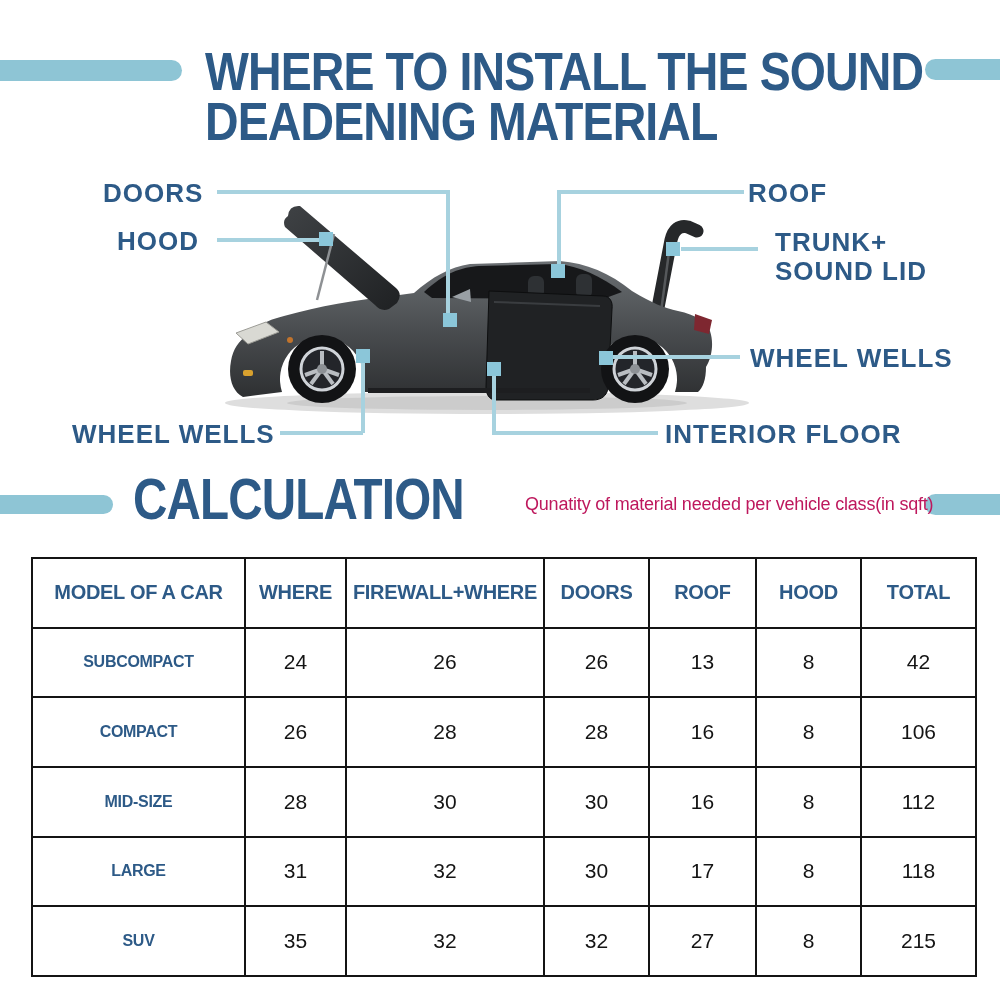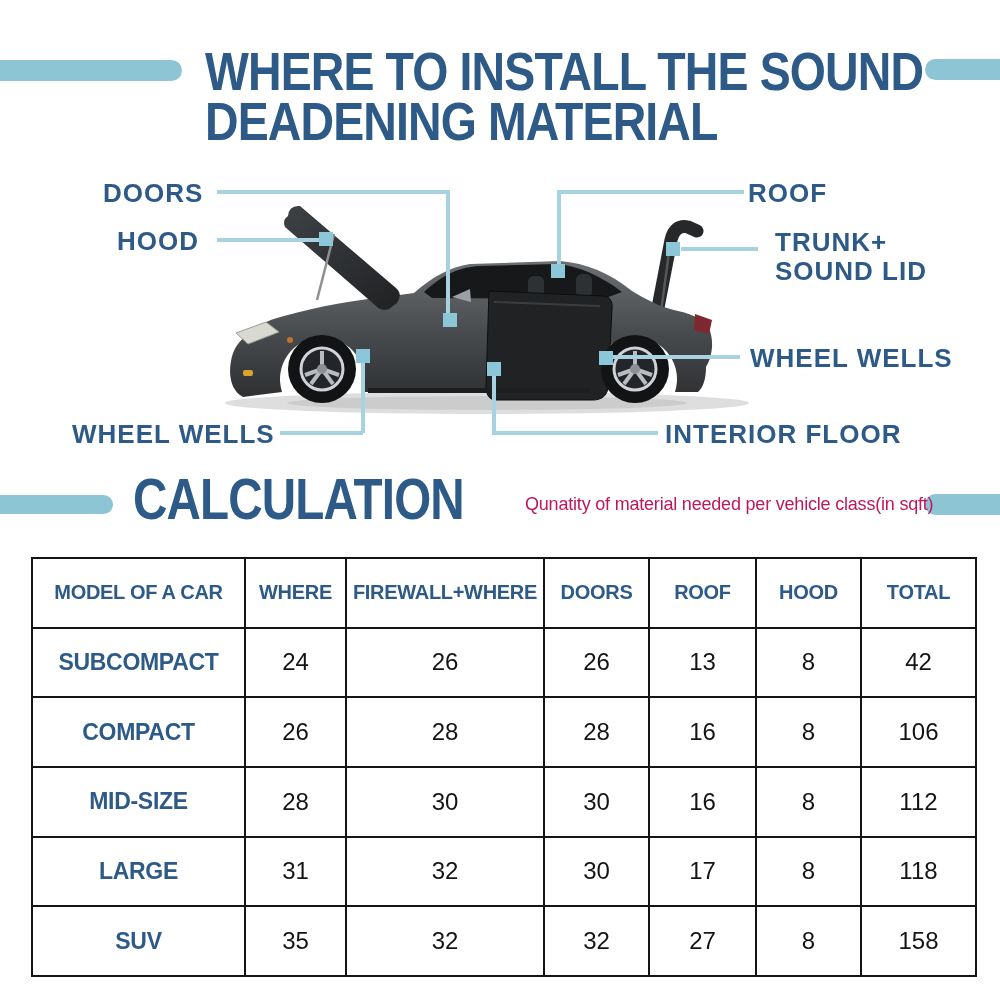--- a/index.html
+++ b/index.html
@@ -33,22 +33,22 @@
 
   
   #car-svg{position:absolute;left:0;top:160px;width:1000px;height:310px;}
 
   
   .calc-table{position:absolute;left:31px;top:557px;width:944px;height:420px;
               border-collapse:collapse;table-layout:fixed;}
   .calc-table th,.calc-table td{border:2px solid #141414;text-align:center;vertical-align:middle;
               padding:0;height:60px;overflow:hidden;}
   .calc-table th.colhead{color:#2d5a87;font-size:20px;font-weight:bold;letter-spacing:-0.3px;margin-left:32px;}
-  .calc-table th.rowhead{color:#2d5a87;font-size:23px;font-weight:bold;letter-spacing:-0.3px;}
-  .calc-table td{color:#141414;font-size:24px;font-weight:normal;}
+  .calc-table th.rowhead{color:#2d5a87;font-size:16px;font-weight:bold;letter-spacing:-0.3px;}
+  .calc-table td{color:#141414;font-size:21px;font-weight:normal;}
 </style>
 </head>
 <body>
 
 <div id="canvas">
 
   <div class="pill right-round" style="left:0;top:60px;width:182px;height:21px"></div>
   <div class="pill left-round" style="left:925px;top:59px;width:75px;height:21px"></div>
 
   <div class="main-title">
@@ -243,18 +243,18 @@
       <td>8</td>
       <td>118</td>
     </tr>
     <tr>
       <th class="rowhead">SUV</th>
       <td>35</td>
       <td>32</td>
       <td>32</td>
       <td>27</td>
       <td>8</td>
-      <td>158</td>
+      <td>215</td>
     </tr>
   </tbody>
     </table>
 
 </div>
 
 </body></html>

